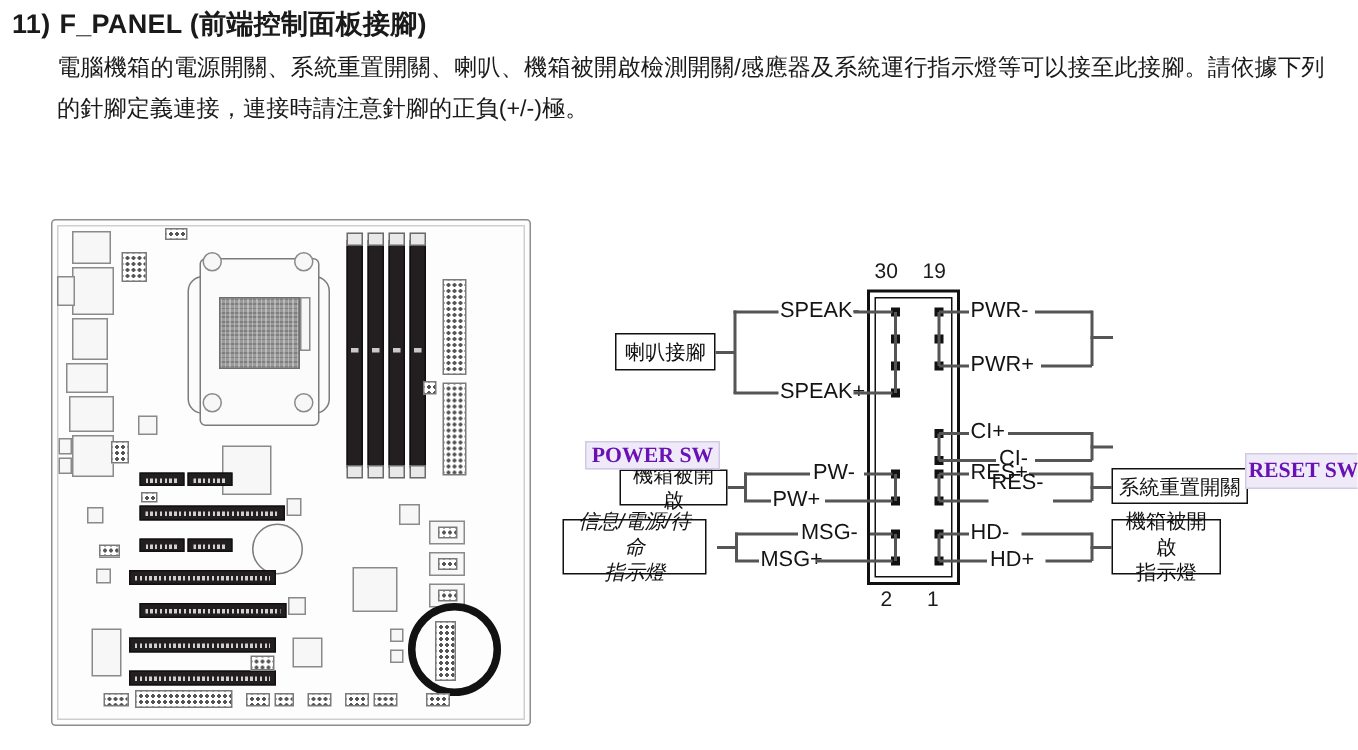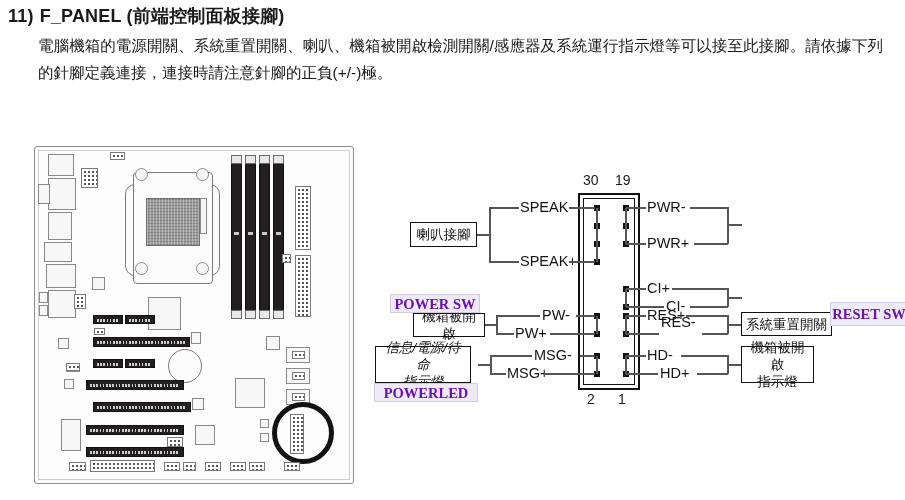--- a/index.html
+++ b/index.html
@@ -287,21 +287,20 @@
     <div class="wire" style="left:208px;top:195px;width:15px;"></div>
     <div class="wire" style="left:118px;top:195px;width:42px;"></div>
 
     <div class="lbl" style="left:135px;top:206px;">MSG+</div>
     <div class="wire" style="left:172px;top:213px;width:51px;"></div>
     <div class="wire" style="left:118px;top:213px;width:16px;"></div>
     <div class="wire v" style="left:118px;top:195px;height:19px;"></div>
     <div class="wire" style="left:106px;top:204px;width:13px;"></div>
     <div class="box" style="left:3px;top:186px;width:96px;height:37px;font-style:italic;">信息/電源/待命
 指示燈</div>
-    <div class="ptag" style="left:2px;top:223px;width:104px;height:19px;">POWERLED</div>
 
     <div class="wire" style="left:254px;top:47px;width:20px;"></div>
     <div class="lbl" style="left:275px;top:40px;">PWR-</div>
     <div class="wire" style="left:318px;top:47px;width:38px;"></div>
 
     <div class="wire" style="left:254px;top:83px;width:20px;"></div>
     <div class="lbl" style="left:275px;top:76px;">PWR+</div>
     <div class="wire" style="left:322px;top:83px;width:34px;"></div>
     <div class="wire v" style="left:355px;top:47px;height:37px;"></div>
     <div class="wire" style="left:355px;top:64px;width:15px;"></div>

